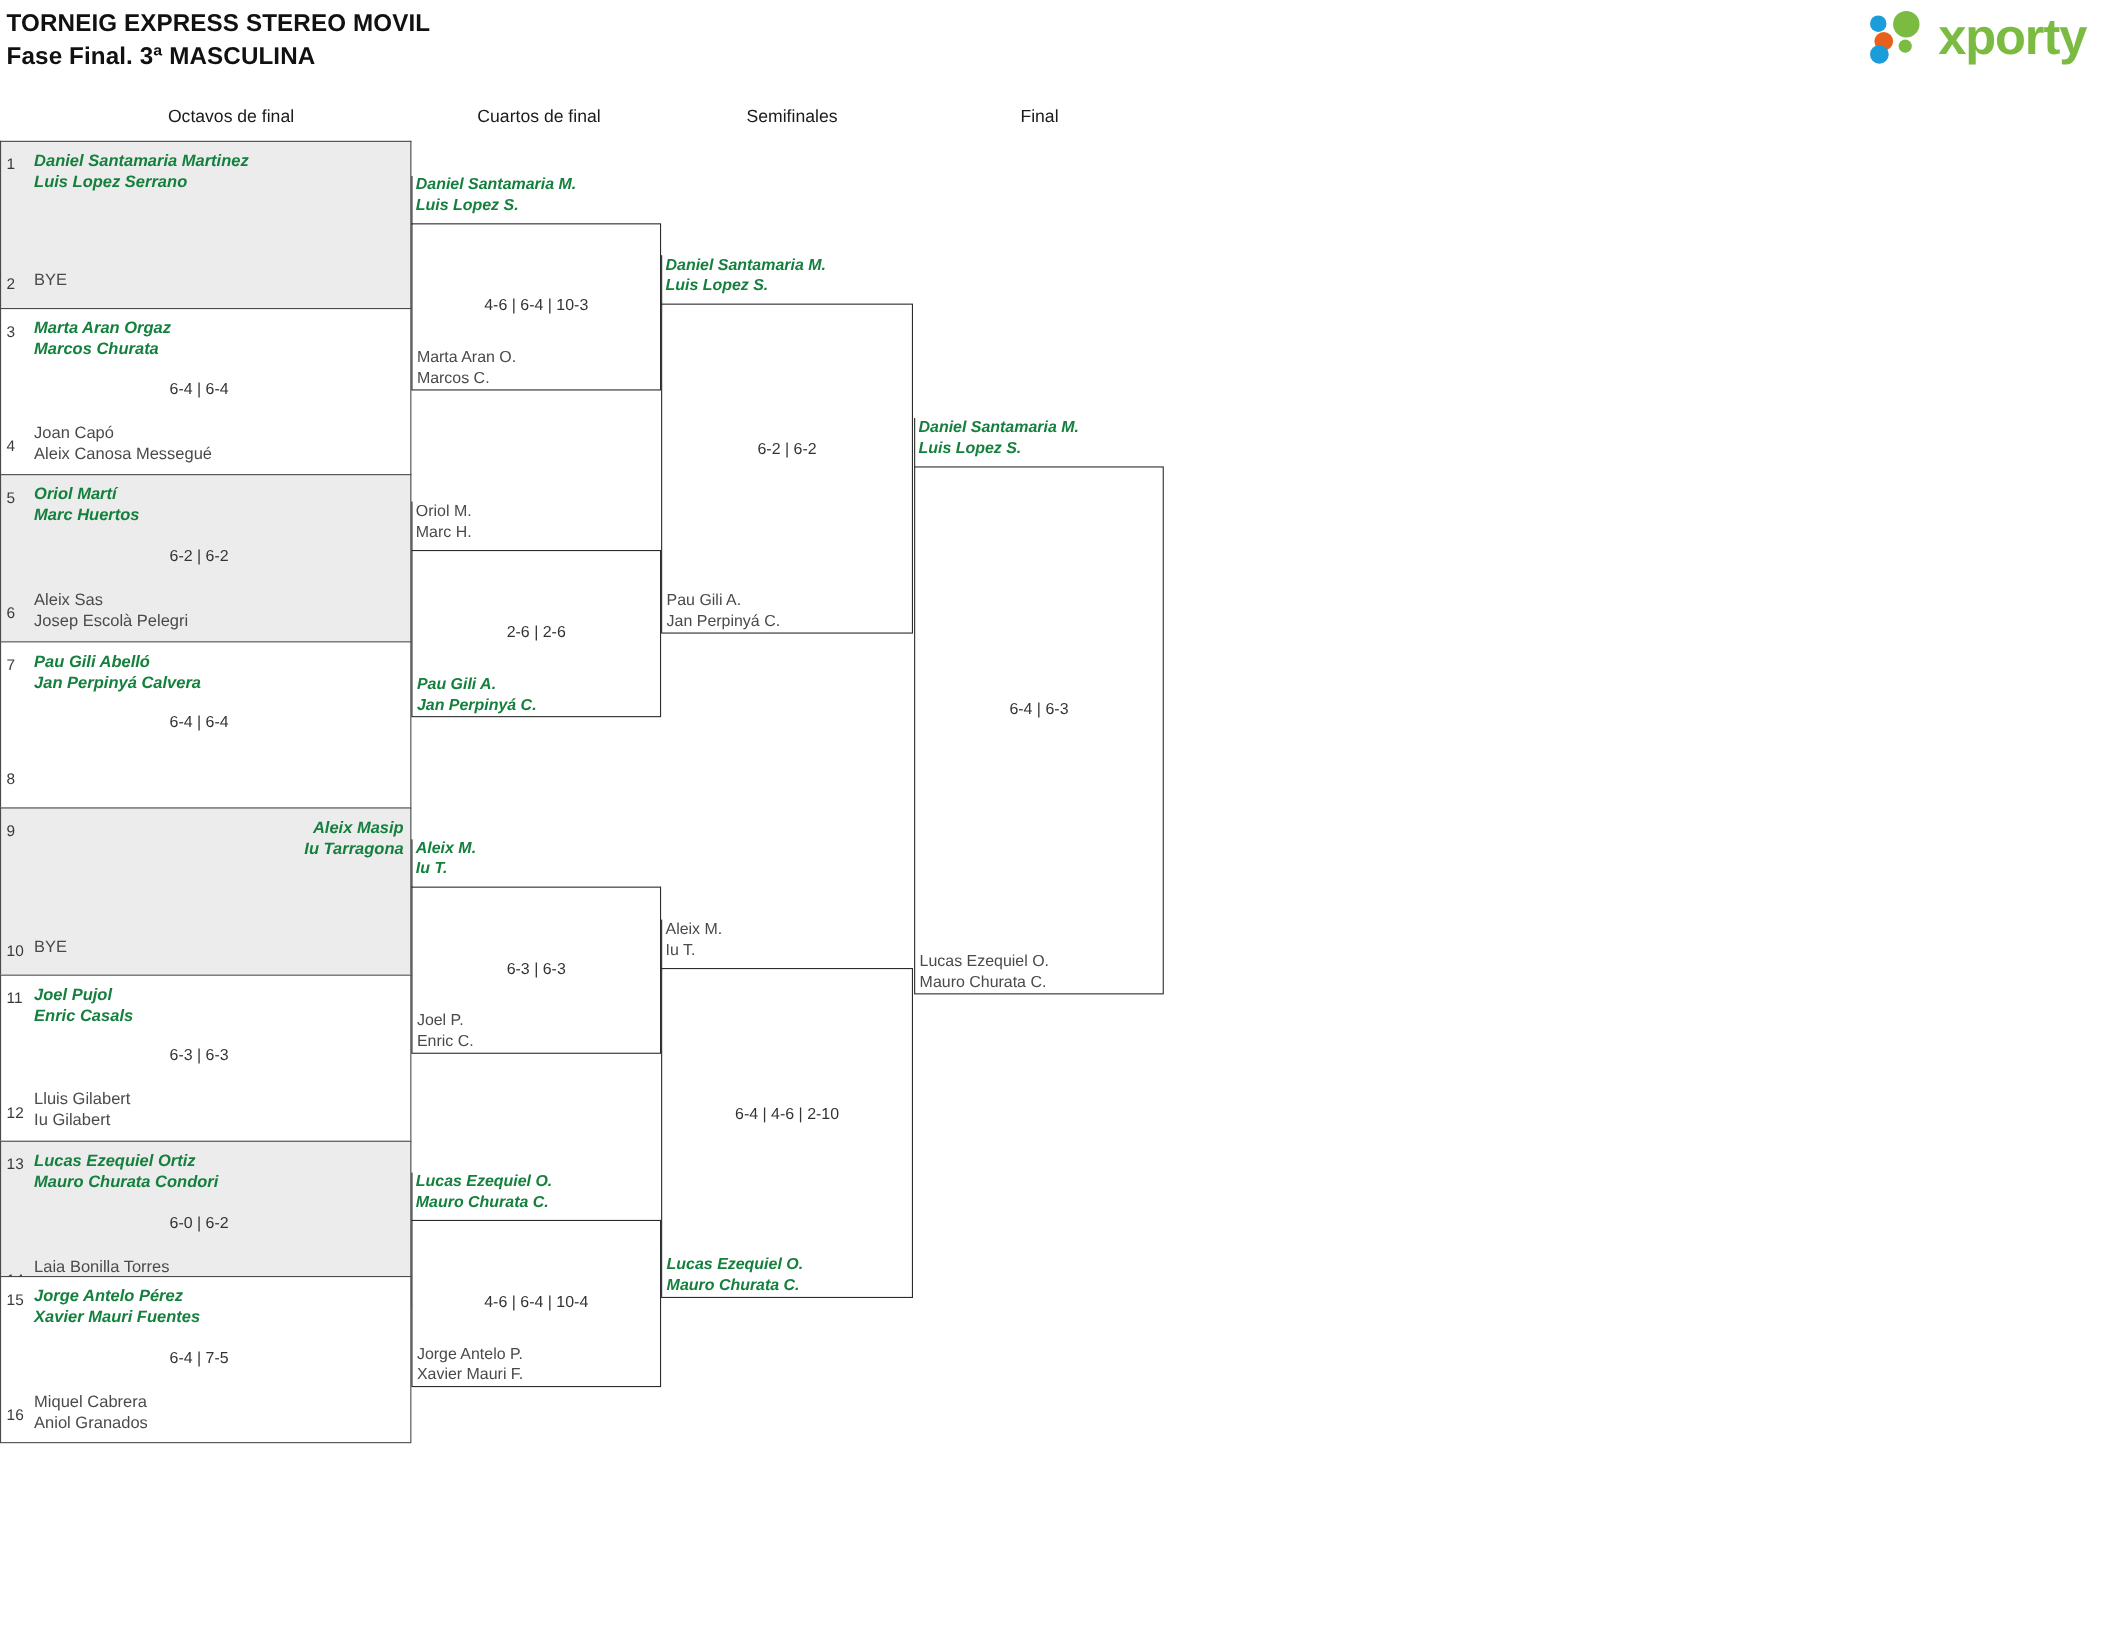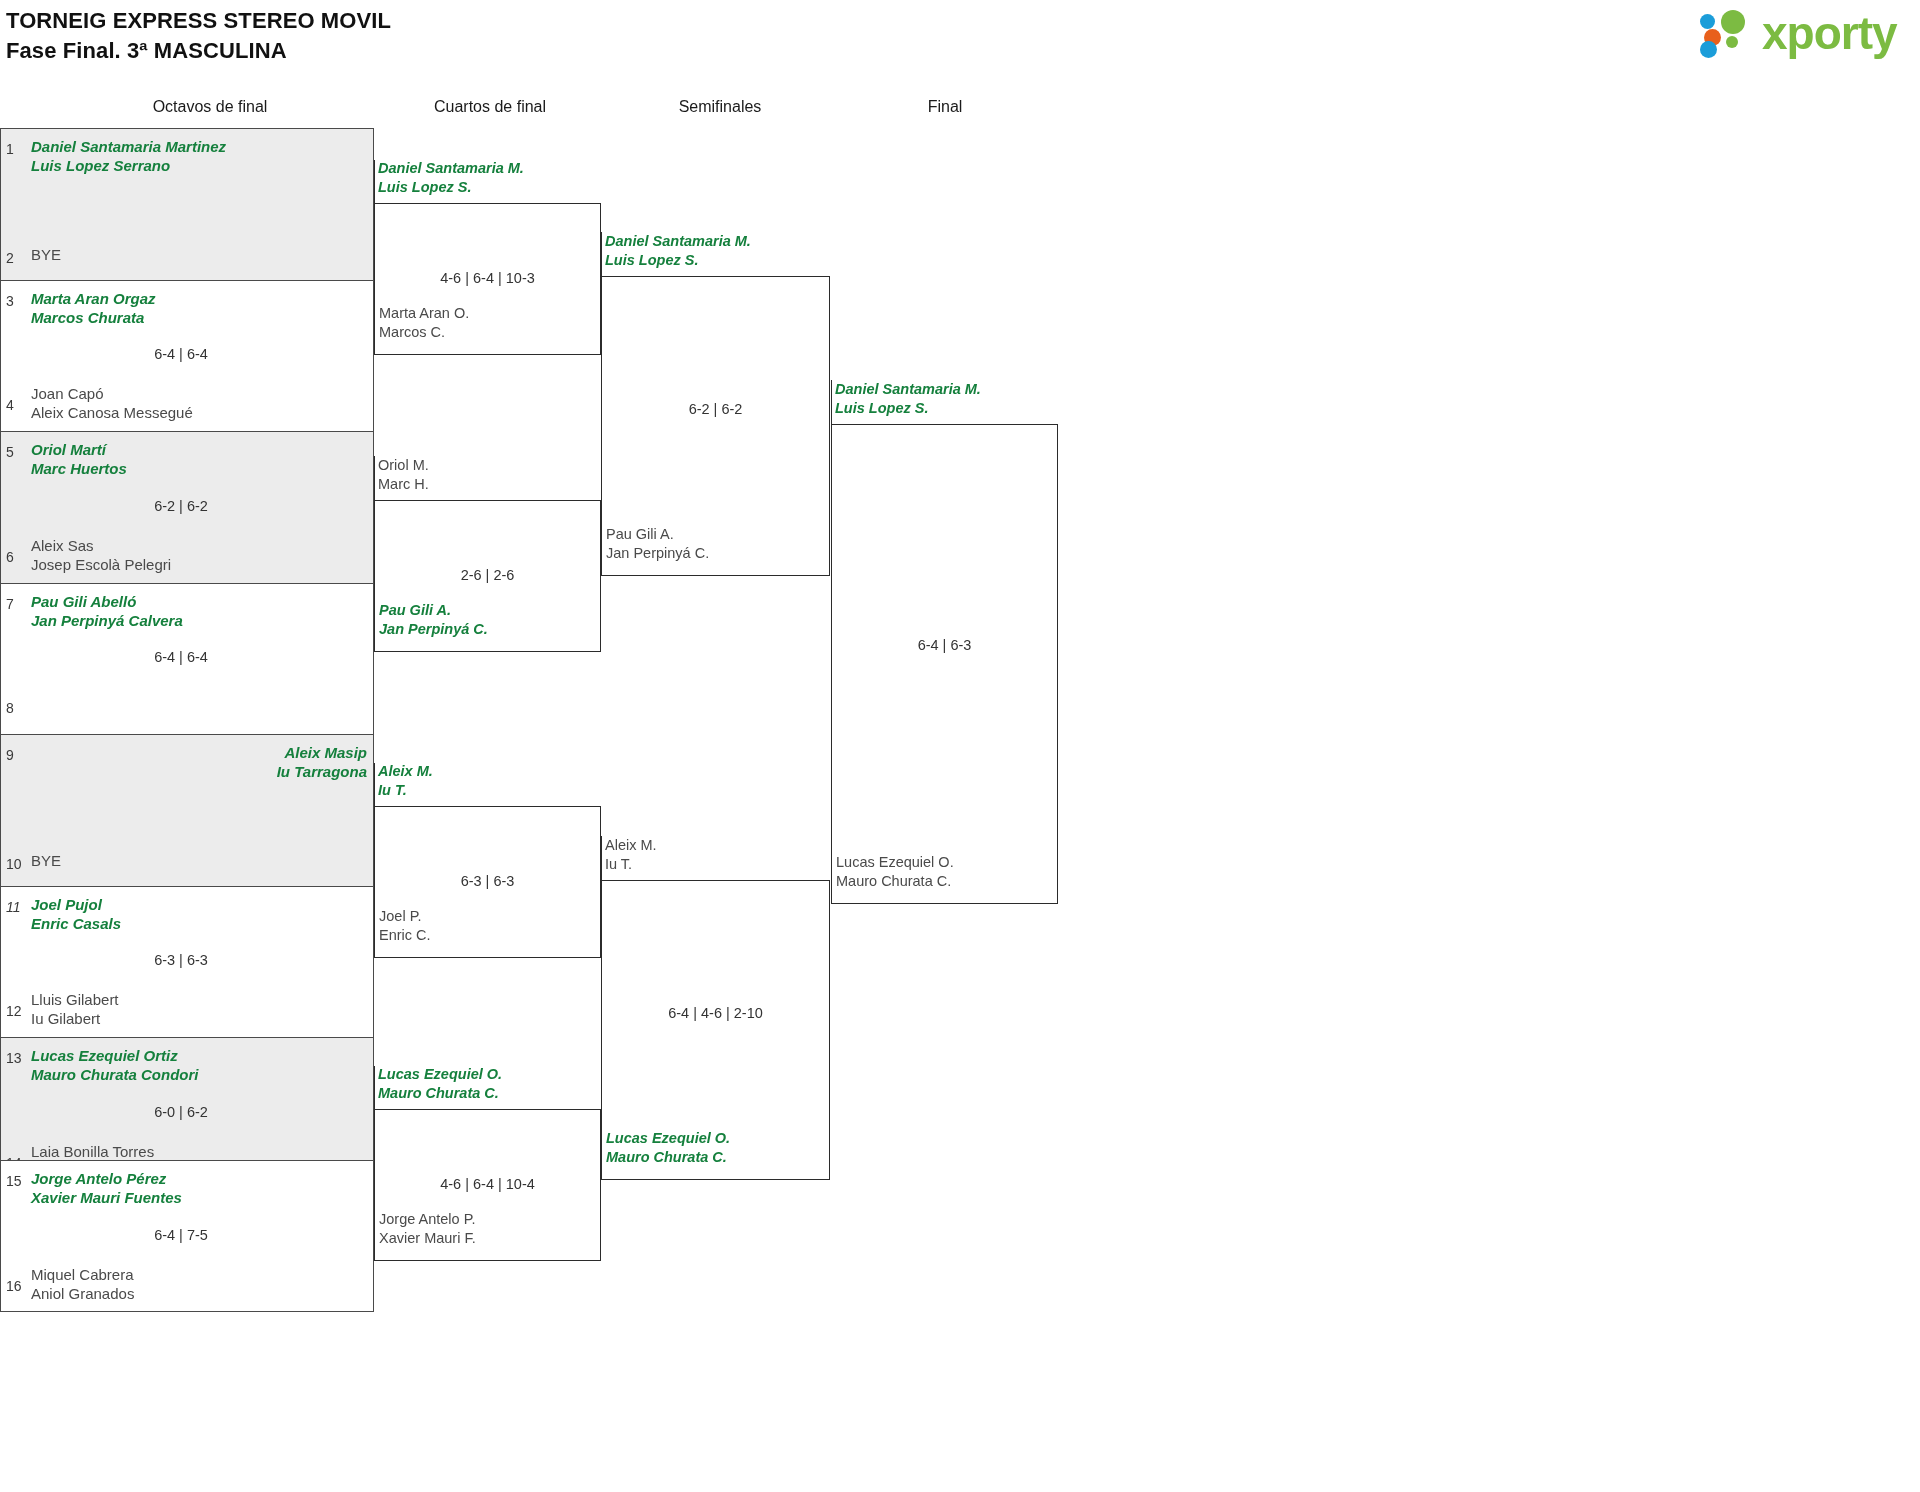--- a/index.html
+++ b/index.html
@@ -75,21 +75,21 @@
     text-align: center; font-size: 14.5px; color: #333;
     white-space: nowrap;
   }
   .adv-name {
     position: absolute;
     font-size: 14.5px; line-height: 19px; white-space: nowrap;
   }
   .adv-name .ln { display: block; }
   .in-name {
     position: absolute; left: 4px;
-    font-size: 14.5px; line-height: 19px; white-space: nowrap;
+    font-size: 14.5px; line-height: 19px; white-space: nowrap; margin-top: 12px;
   }
   .in-name .ln { display: block; }
 </style>
 </head>
 <body>
 
 <div id="root">
 
   <div class="title-block">
     <div class="title-line">TORNEIG EXPRESS STEREO MOVIL</div>
@@ -164,21 +164,21 @@
         <div class="r1-team winner" style="top: 8px; text-align: right;">
           <span class="ln">Aleix Masip</span>
           <span class="ln">Iu Tarragona</span>
         </div>
         <div class="seed" style="top: 120.5px;">10</div>
         <div class="r1-team loser" style="top: 115.5px;">
           <span class="ln bye">BYE</span>
         </div>
       </div>
       <div class="r1-box plain" style="top: 885.5px; height: 151.5px;">
-        <div class="seed" style="top: 12px; font-style: italic;">11</div>
+        <div class="seed" style="top: 12px;">11</div>
         <div class="r1-team winner" style="top: 8px;">
           <span class="ln">Joel Pujol</span>
           <span class="ln">Enric Casals</span>
         </div>
         <div class="seed" style="top: 116.5px;">12</div>
         <div class="r1-team loser" style="top: 103.5px;">
           <span class="ln">Lluis Gilabert</span>
           <span class="ln">Iu Gilabert</span>
         </div>
         <div class="r1-score" style="top: 65.75px;">6-3 | 6-3</div>

